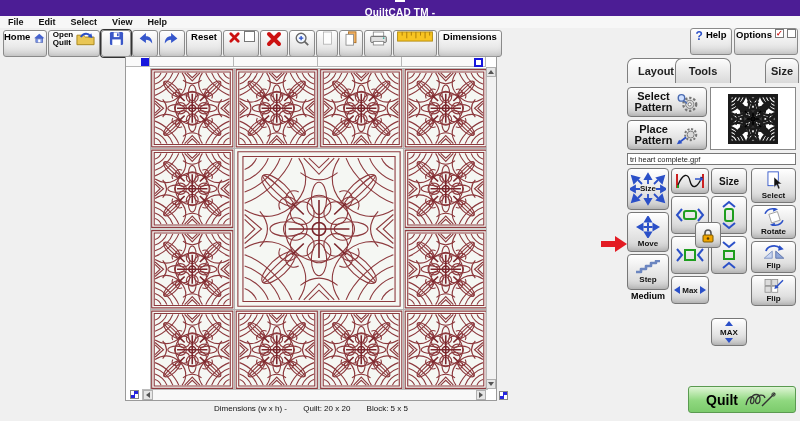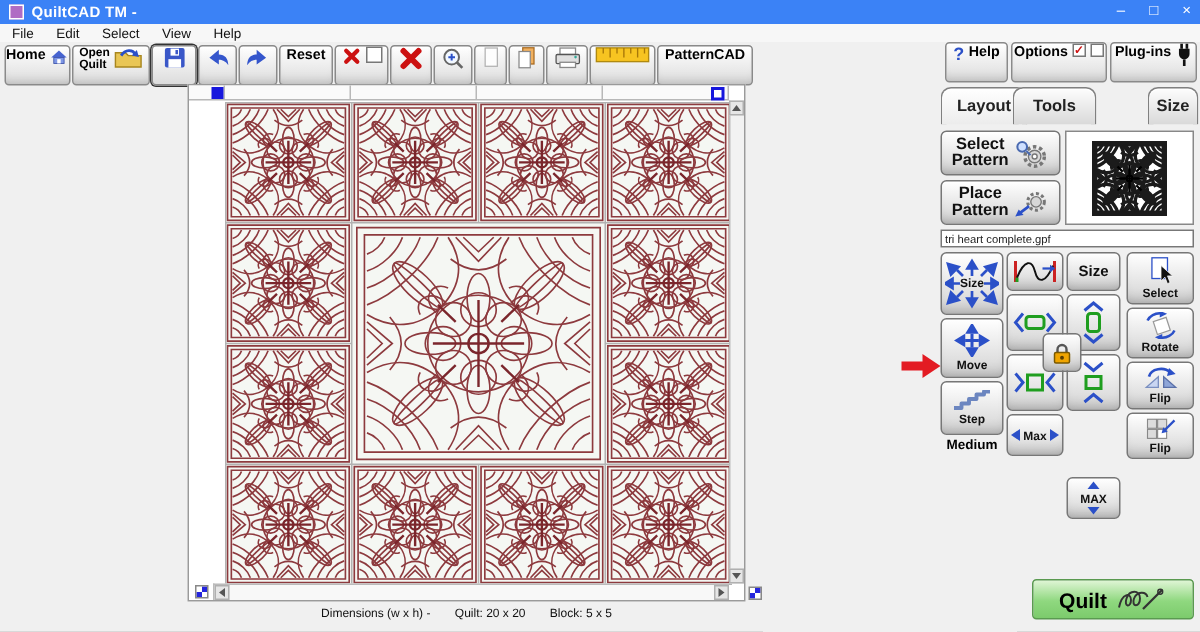--- a/index.html
+++ b/index.html
@@ -6,33 +6,33 @@
   html,body { background:#c8c8c8; }
   .app {
     position: relative; width: 800px; height: 421px;
     background: #f0f0f0; overflow: hidden;
     font-family: "Liberation Sans", sans-serif; color:#000;
   }
 
   
   .titlebar {
     position:absolute; left:0; top:0; width:800px; height:16px;
-    background:#3b82f6; display:flex; align-items:center; gap:5px;
-    padding:0 6px; color:#fff; font-size:10px;
+    background:#4c1d95; display:flex; align-items:center; gap:5px;
+    padding:0 6px; color:#fff; font-size:10px;flex-direction:column;
   }
   .appicon { width:10px; height:10px; border:1px solid #fff; background:#b06cc4; }
   .title-text { font-weight:bold; letter-spacing:.2px; }
   .win-controls { margin-left:auto; display:flex; gap:16px; font-size:10px; }
   .win-controls span { cursor:default; line-height:16px; }
 
   
   .menubar {
     position:absolute; left:0; top:16px; width:800px; height:12px;
     background:#f7f7f7; display:flex; gap:15px; align-items:center;
-    padding:0 8px; font-size:9px; color:#111;
+    padding:0 8px; font-size:9px; color:#111;font-weight:bold;
   }
 
   
   .toolbar {
     position:absolute; left:0; top:28px; width:800px; height:30px;
     display:flex; align-items:center; gap:1px; padding:0 3px;
   }
   .tb {
     height:27px; border:1px solid #8a8a8a; border-radius:3px;
     background:linear-gradient(#ffffff,#dcdcdc);
@@ -286,42 +286,33 @@
         <circle cx="17" cy="8" r="1" fill="#3a9"></circle>
       </svg>
     </div>
     <div class="tb" style="width:44px">
       <svg width="38" height="11" viewBox="0 0 40 12">
         <rect x="1" y="1" width="38" height="10" fill="#f7c421" stroke="#b08a10"></rect>
         <path d="M6,1 V5 M11,1 V8 M16,1 V5 M21,1 V8 M26,1 V5 M31,1 V8 M36,1 V5" stroke="#a87808" stroke-width="1"></path>
       </svg>
     </div>
     <div class="tb" style="width:64px">
-      <span>PatternCAD</span>
+      <span>Dimensions</span>
     </div>
   </div>
 
   <div class="tb-right">
     <div class="tb" style="width:42px">
       <span class="qmark">?</span>
       <span>Help</span>
     </div>
     <div class="tb" style="width:64px">
       <span>Options</span>
       <span class="chk">✓</span>
       <span class="chk"></span>
-    </div>
-    <div class="tb" style="width:58px">
-      <span>Plug-ins</span>
-      <svg width="11" height="15" viewBox="0 0 12 17">
-        <rect x="3" y="0" width="2" height="4" fill="#111"></rect>
-        <rect x="7" y="0" width="2" height="4" fill="#111"></rect>
-        <path d="M2,4 h8 v4 a4,4 0 0 1 -8,0 z" fill="#111"></path>
-        <path d="M6,12 V17" stroke="#111" stroke-width="2"></path>
-      </svg>
     </div>
   </div>
 
   <div class="canvas">
     <div class="ruler-top">
       <div class="ruler-corner"></div>
       <div class="ruler-seg"></div>
         <div class="ruler-seg"></div>
       <div class="ruler-seg"></div>
         <div class="ruler-seg"></div>

